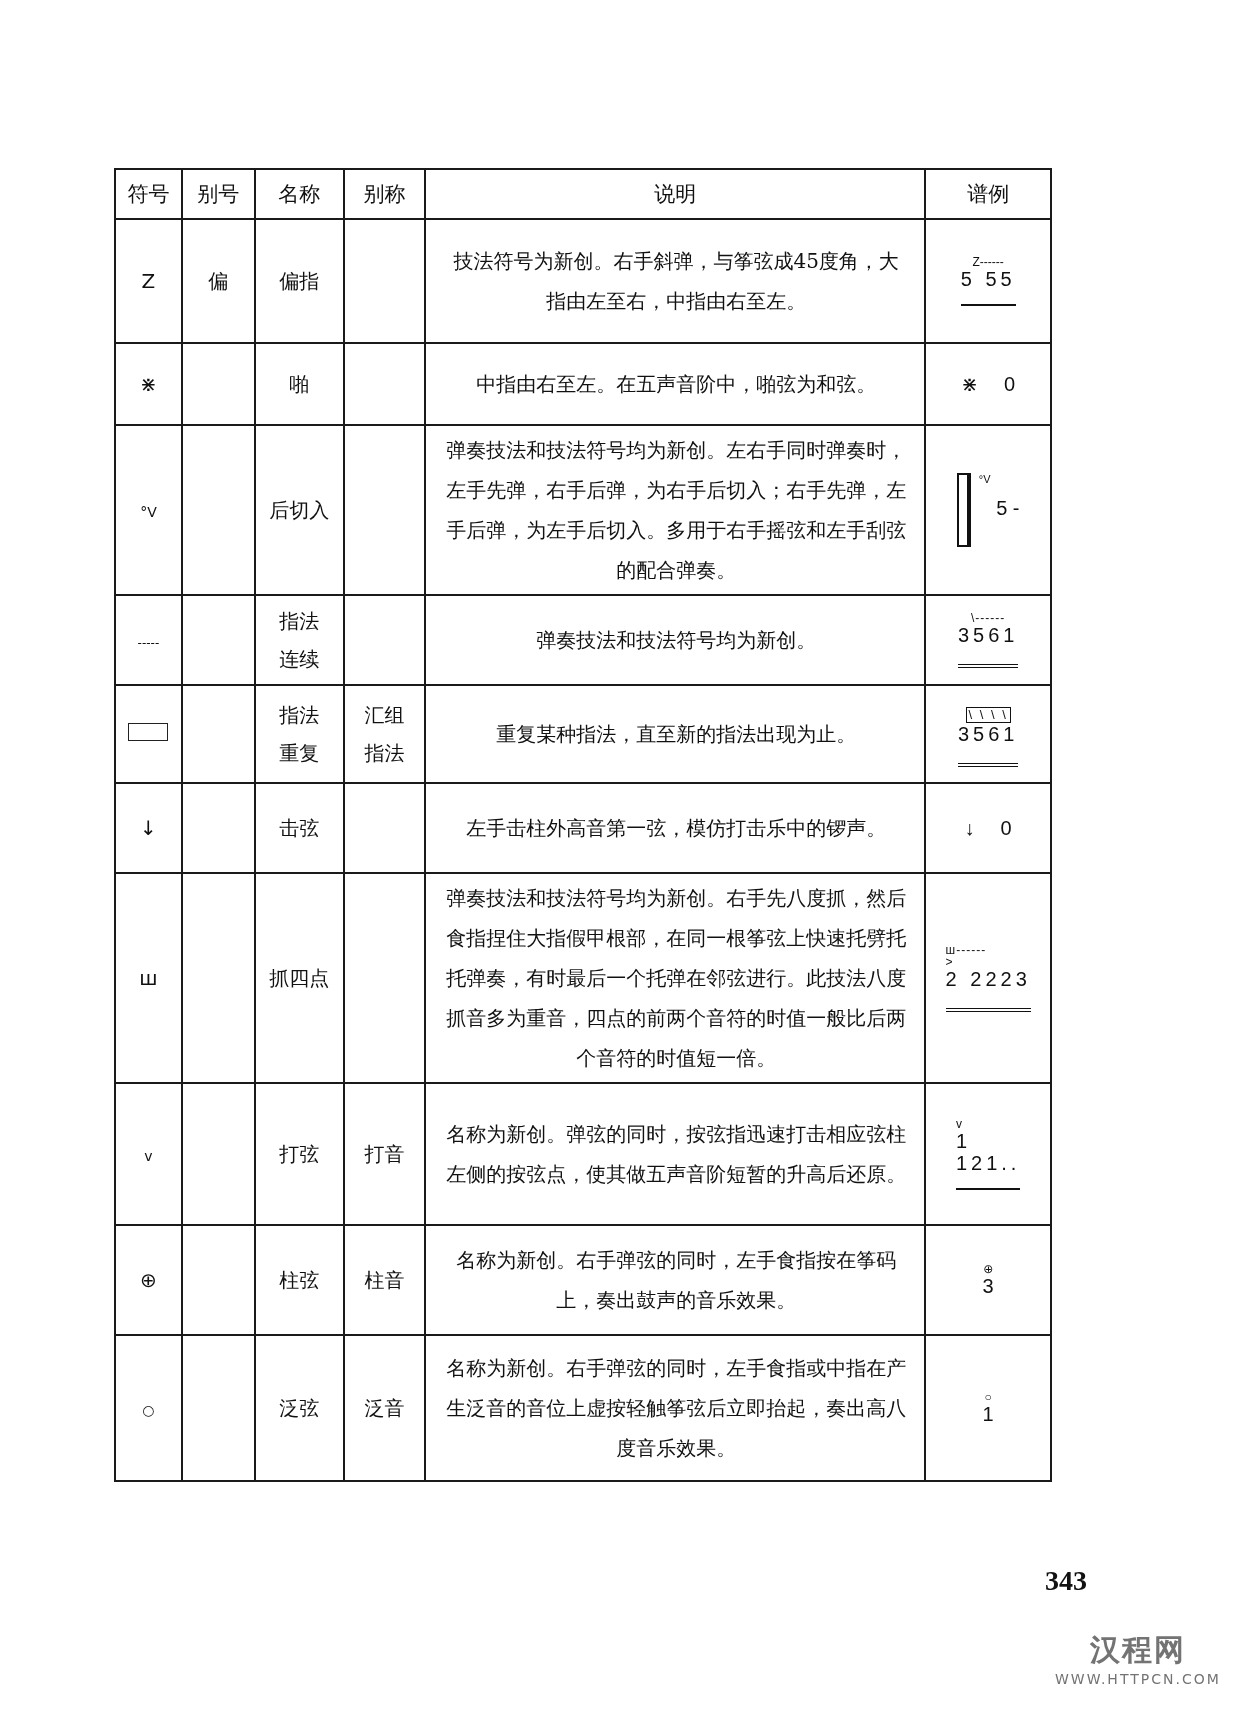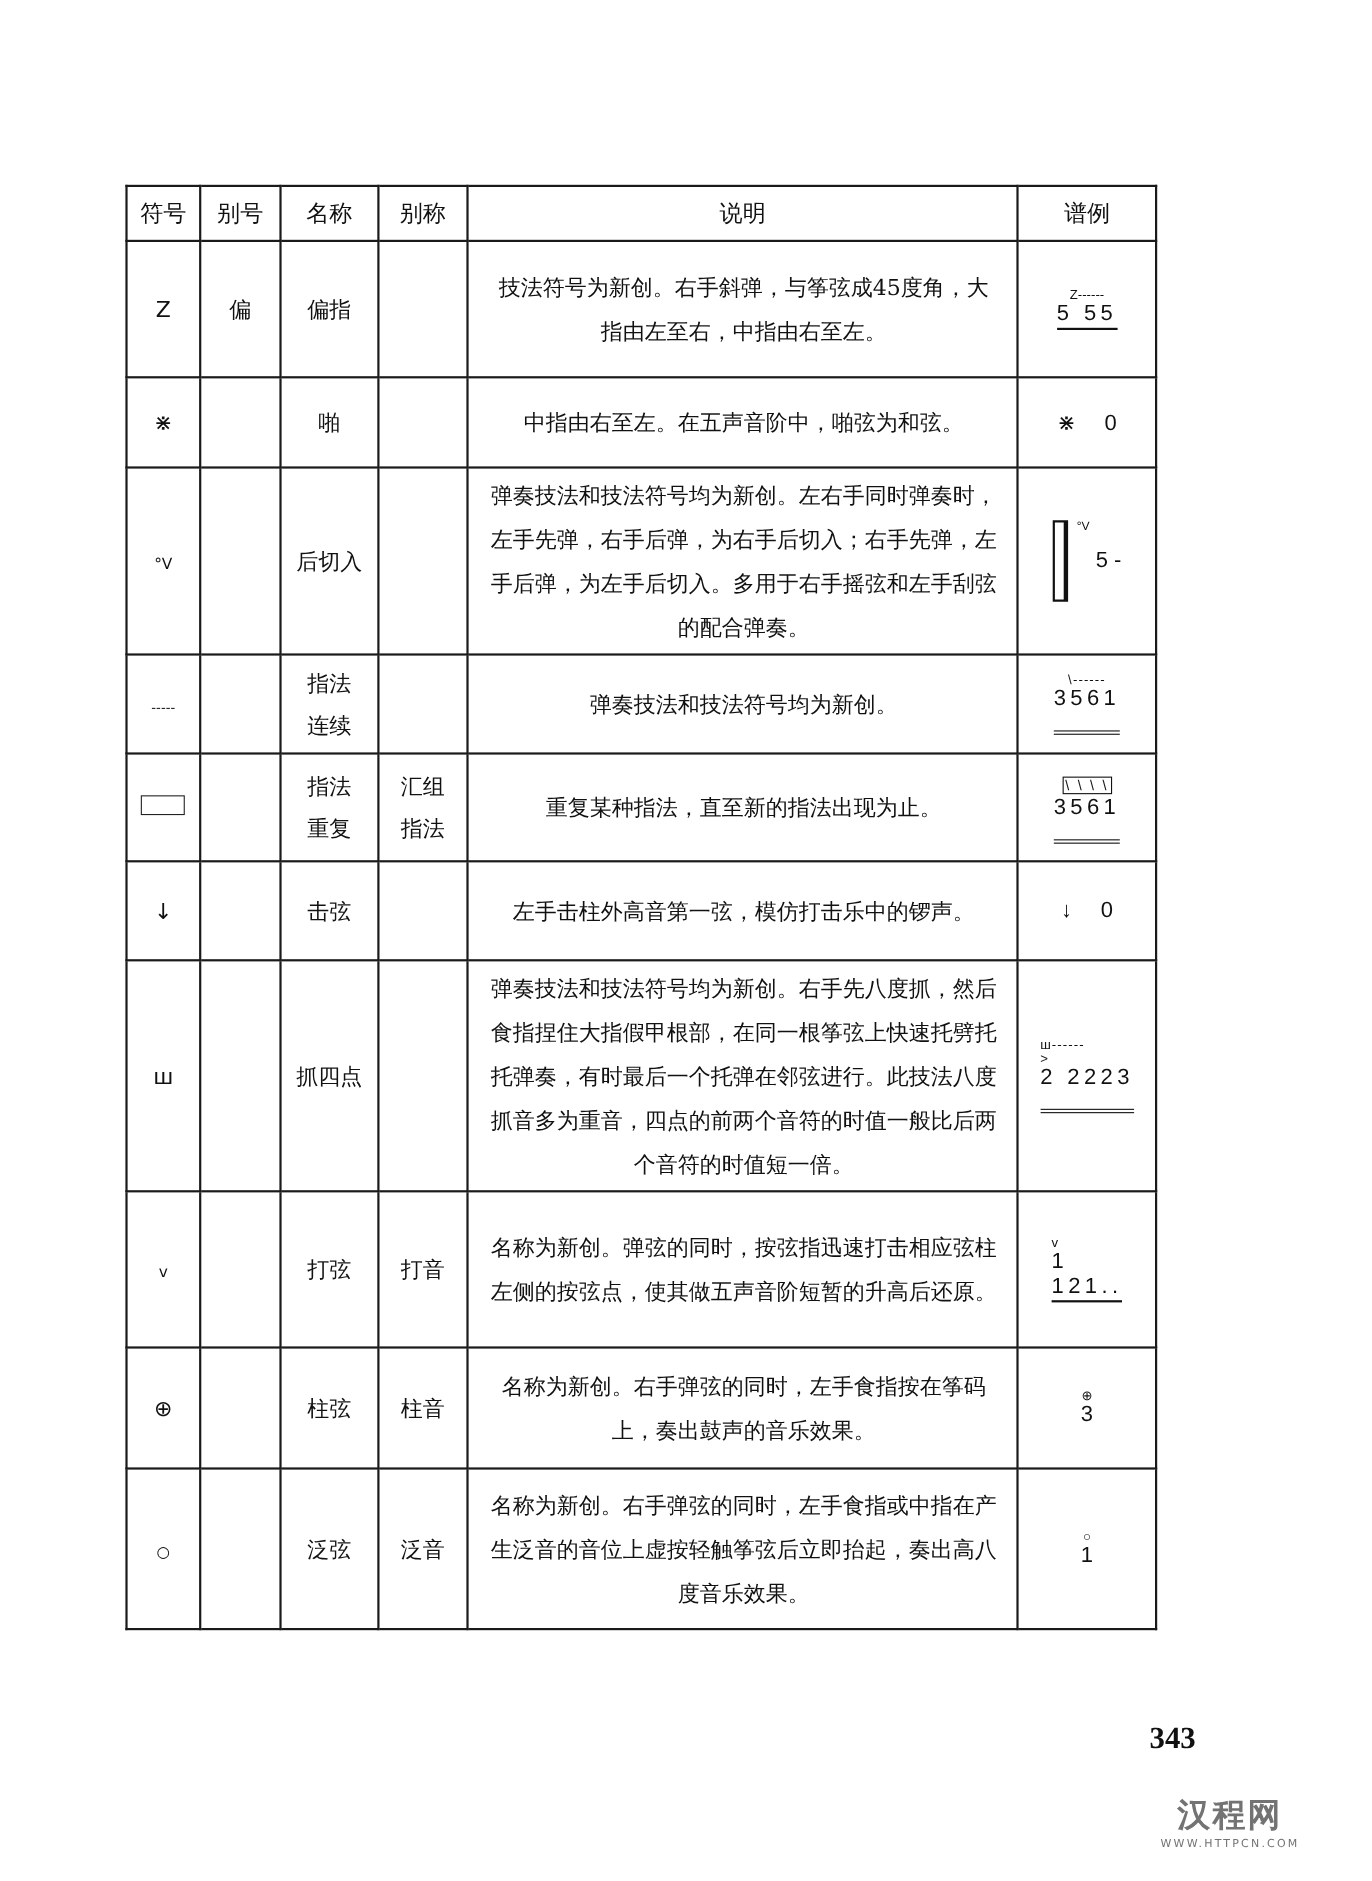--- a/index.html
+++ b/index.html
@@ -14,35 +14,35 @@
   .page-table th, .page-table td {
     border: 2px solid #1a1a1a; padding: 0; text-align: center; vertical-align: middle;
     font-size: 20px; font-weight: normal;
   }
   .page-table thead th { height: 48px; font-size: 21px; }
   .desc { text-align: center; padding: 0 18px 0 20px !important; line-height: 40px; font-size: 20px; }
   .sym { font-family: "DejaVu Sans", "Liberation Sans", sans-serif; font-size: 18px; }
   .ex { font-family: "Liberation Sans", "DejaVu Sans", sans-serif; font-weight: bold; font-size: 19px; position: relative; }
   .stack { display: inline-block; line-height: 1.1; }
   .lbl2 { line-height: 38px; }
-  .num-und { border-bottom: 2px solid #111; display: inline-block; padding-bottom: 2px; letter-spacing: 4px; }
+  .num-und { border-bottom: 2px solid #111; display: inline-block; padding-bottom: 14px; letter-spacing: 4px; }
   .dbl { border-bottom: 4px double #111; display: inline-block; padding-bottom: 18px; letter-spacing: 4px; }
   .dash-line { font-weight: normal; font-size: 13px; letter-spacing: 1px; }
   .small-mark { font-weight: normal; font-size: 12px; display: block; line-height: 12px; }
   .rect-icon { display: inline-block; width: 38px; height: 16px; border: 1.5px solid #222; }
   .page-number {
     position: absolute; left: 1045px; top: 1565px; font-weight: bold; font-size: 28px;
     font-family: "Liberation Serif", "DejaVu Serif", serif;
   }
   .watermark {
     position: absolute; left: 1055px; top: 1630px; color: #737373;
     font-family: "DejaVu Sans", sans-serif; text-align: center;
   }
   .watermark .wm-main { font-size: 30px; font-weight: bold; letter-spacing: 2px; }
-  .watermark .wm-url { font-size: 10px; letter-spacing: 2px; }
+  .watermark .wm-url { font-size: 14px; letter-spacing: 2px; }
   .bracket { display:inline-block; width:8px; height:70px; border:2px solid #111; border-right-width:4px; vertical-align: middle; margin-right: 8px; }
   .box-repeat { display:inline-block; border:1.5px solid #111; font-weight:normal; font-size:13px; padding:0 2px; letter-spacing:2px; line-height:14px; }
 </style>
 </head>
 <body>
 
 <table class="page-table">
   <colgroup>
     <col style="width:66px">
       <col style="width:72px">

